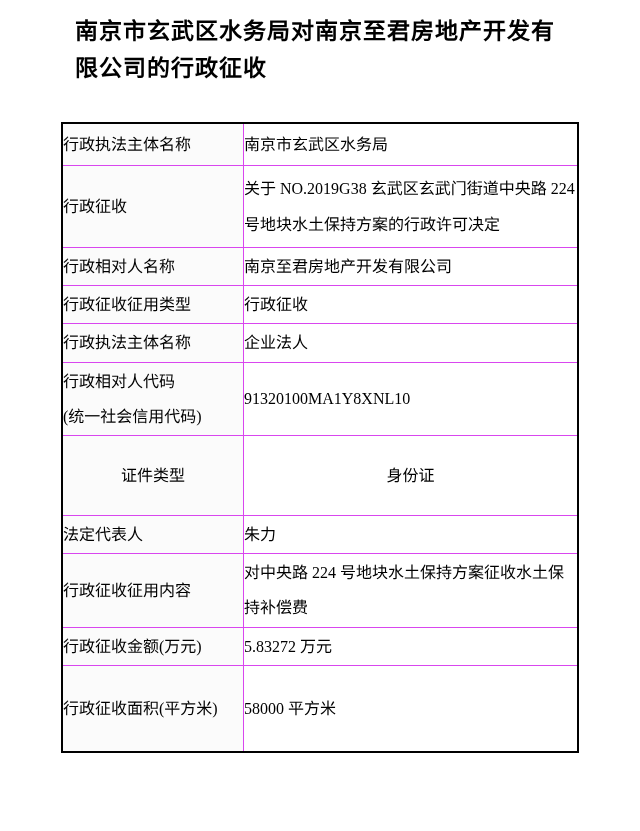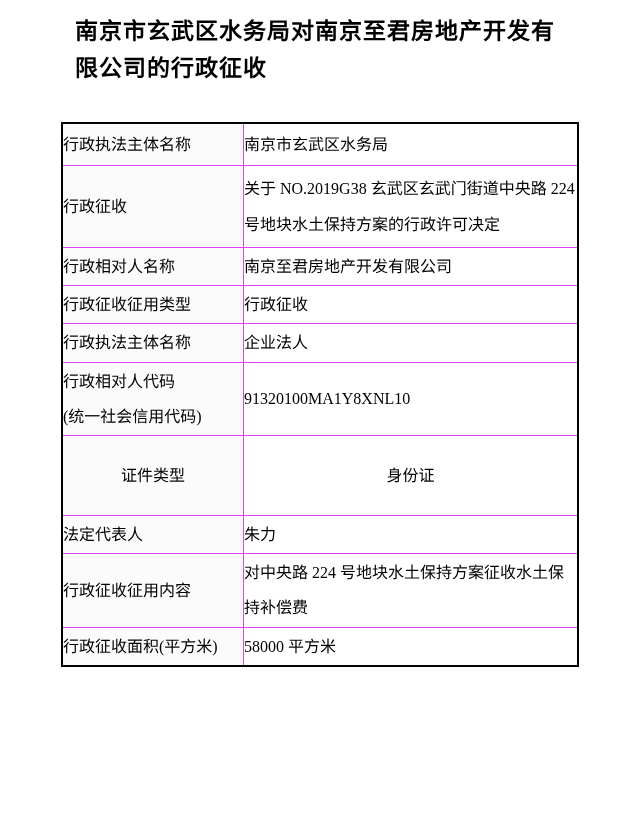--- a/index.html
+++ b/index.html
@@ -122,18 +122,24 @@
         <td class="value-cell">朱力</td>
       </tr>
       <tr>
         <td class="label-cell">
           <div>行政征收征用内容</div>
         </td>
         <td class="value-cell">对中央路 224 号地块水土保持方案征收水土保持补偿费</td>
       </tr>
       <tr>
         <td class="label-cell">
+          <div>行政征收金额(万元)</div>
+        </td>
+        <td class="value-cell">5.83272 万元</td>
+      </tr>
+      <tr>
+        <td class="label-cell">
           <div>行政征收面积(平方米)</div>
         </td>
         <td class="value-cell">58000 平方米</td>
       </tr>
     </tbody>
 </table>
 
 </body></html>

